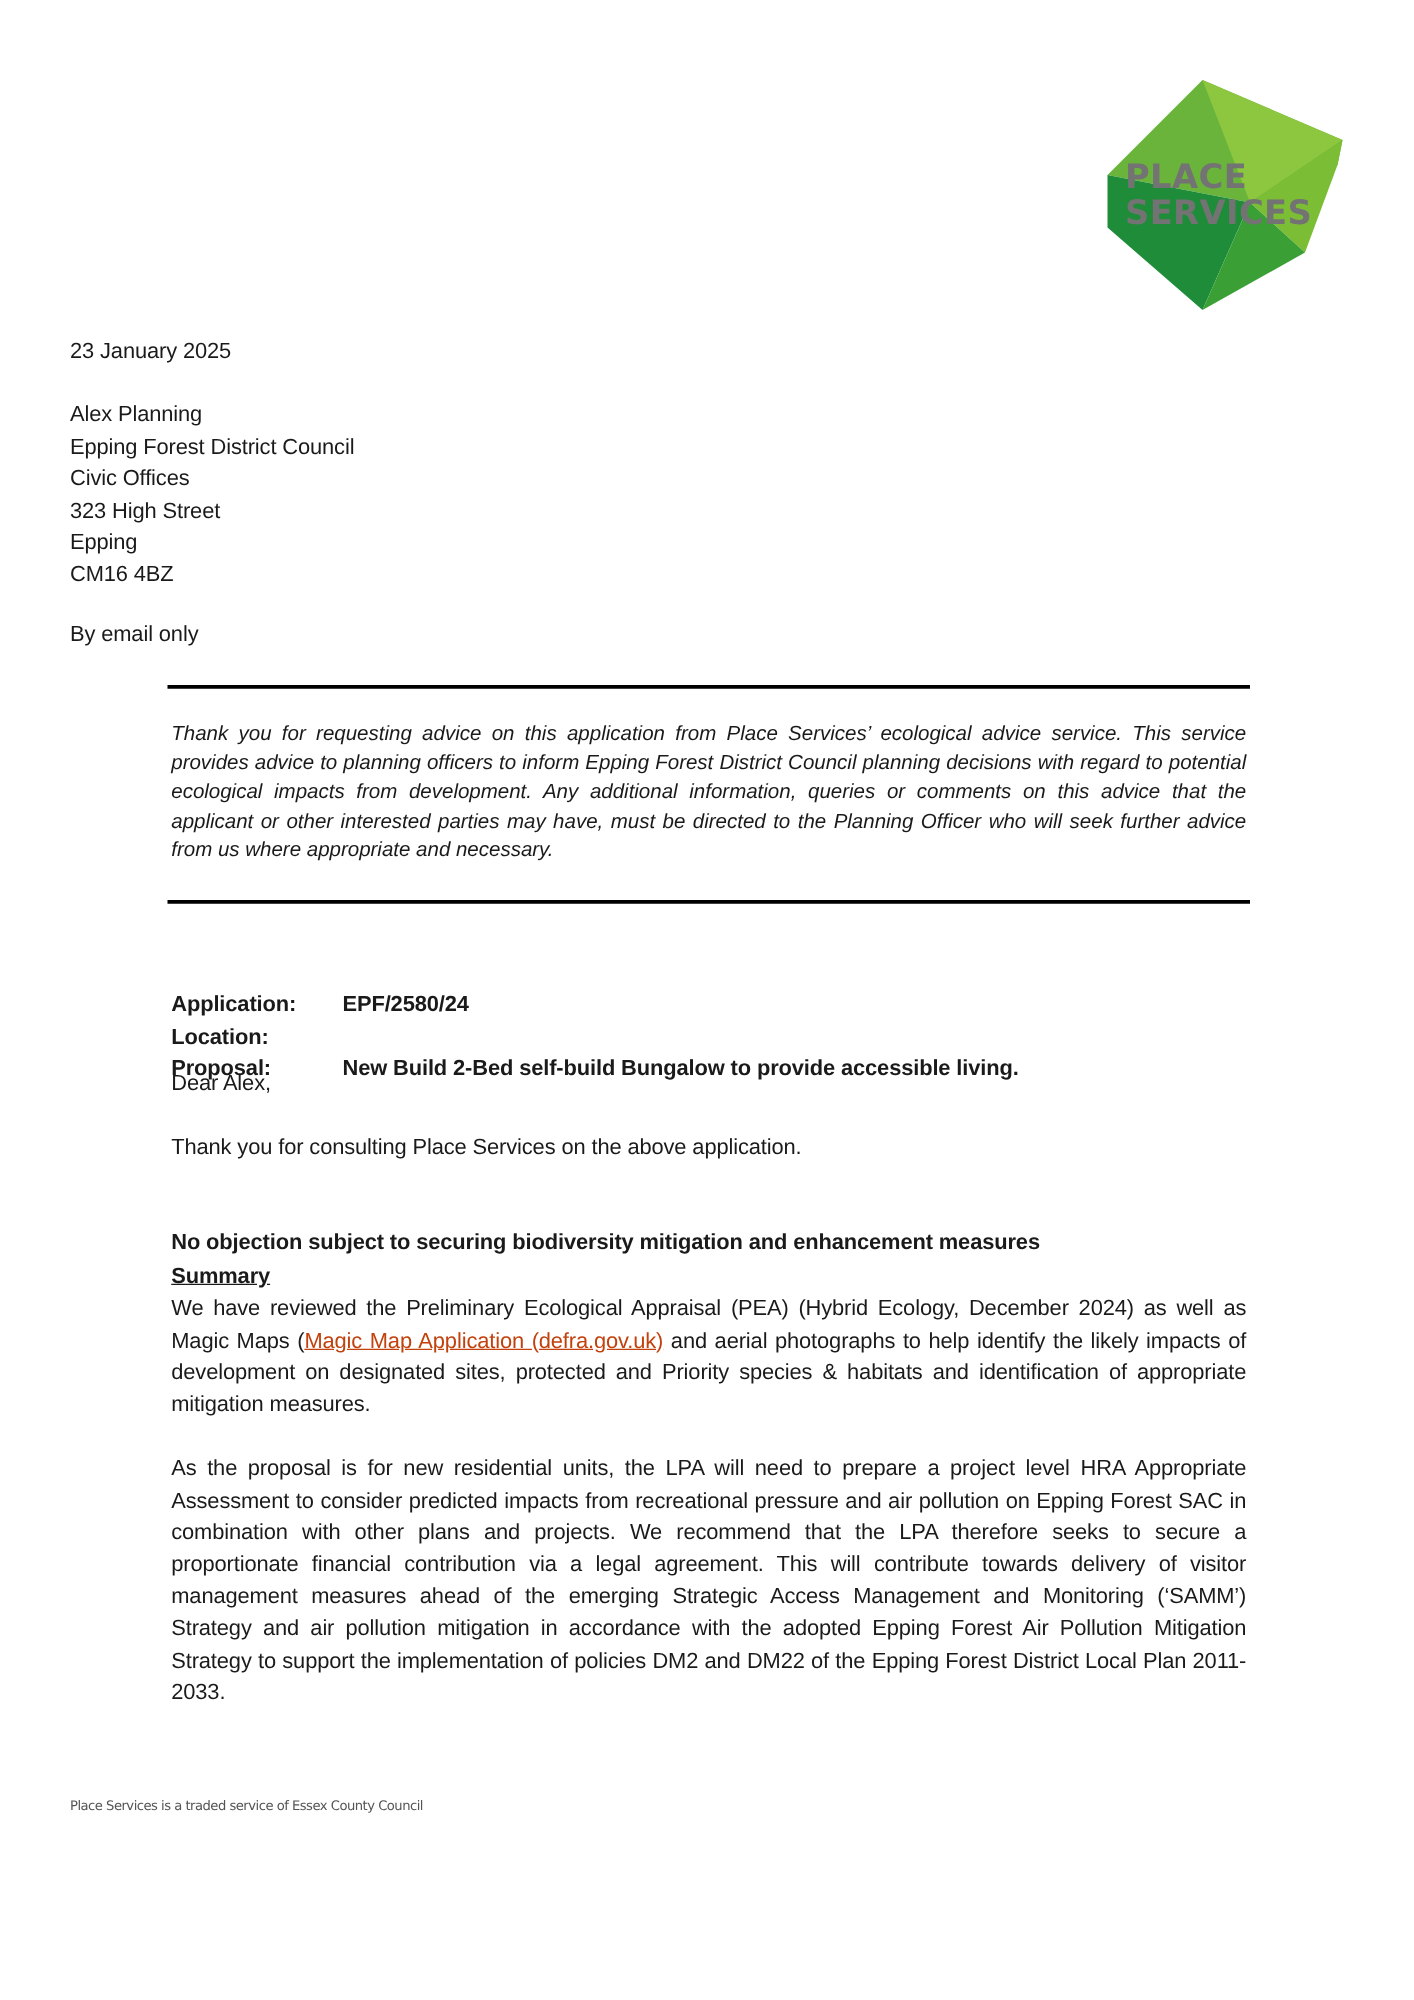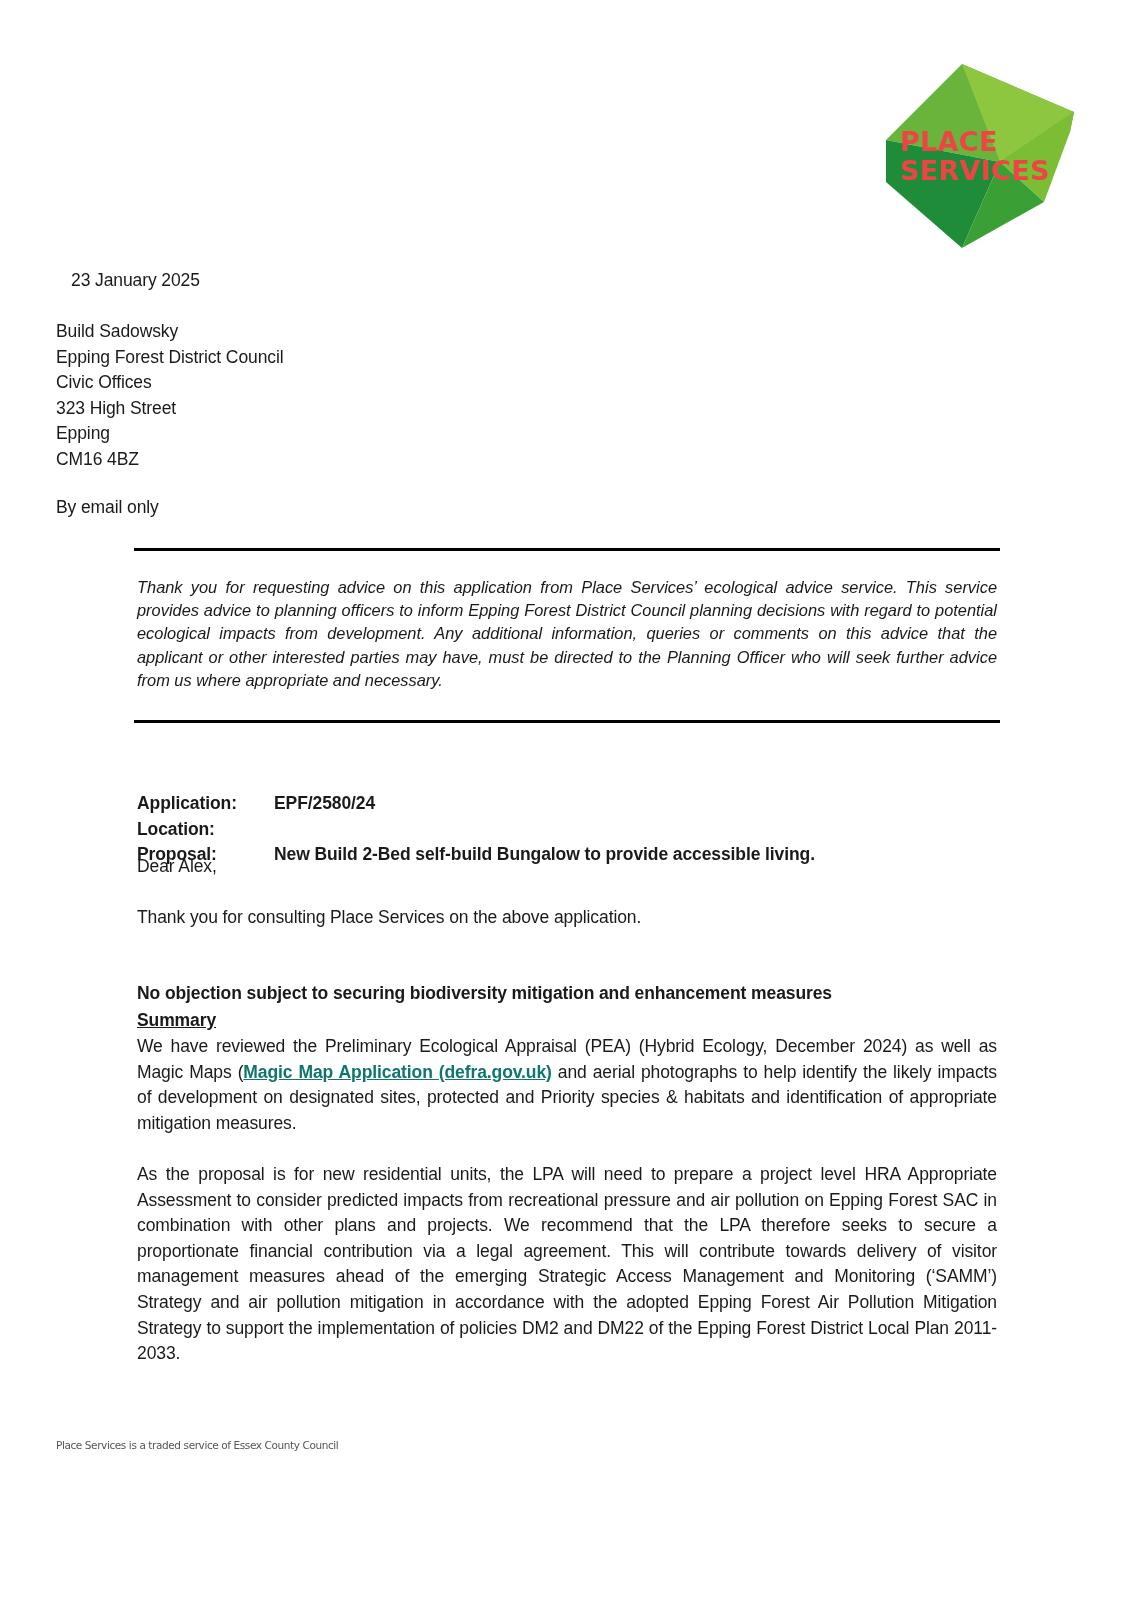--- a/index.html
+++ b/index.html
@@ -8,26 +8,26 @@
       font-family: "Liberation Sans", "DejaVu Sans", sans-serif;
       color: #1a1a1a;
     }
     .abs { position: absolute; }
     .txt { font-size: 17.5px; line-height: 25.6px; letter-spacing: -0.1px; }
 
     
     #logo { left: 884px; top: 62px; width: 196px; height: 188px; }
     #logo svg { width: 100%; height: 100%; display: block; }
     .logo-text {
-      position: absolute; left: 16px; color: #ef4444; font-weight: bold;
+      position: absolute; left: 16px; color: #737373; font-weight: bold;
       font-size: 27px; line-height: 30px; letter-spacing: 0.3px;
       font-family: "DejaVu Sans", sans-serif;
     }
 
-    #date { left: 56px; top: 268px; margin-left: 15px; }
+    #date { left: 56px; top: 268px; }
     #address { left: 56px; top: 319px; }
     #address div { height: 25.6px; }
     #delivery { left: 56px; top: 495px; }
 
     .rule { left: 134px; width: 866px; height: 3px; background: #000; }
     #rule-top { top: 548px; }
     #rule-bottom { top: 720px; }
 
     #disclaimer {
       left: 137px; top: 576px; width: 860px;
@@ -40,21 +40,21 @@
     #app-details .label { width: 137px; }
 
     #salutation { left: 137px; top: 854px; }
     #intro { left: 137px; top: 905px; }
     #headline { left: 137px; top: 957px; font-weight: bold; margin-top: 24px; }
 
     #summary-heading { left: 137px; top: 1008px; font-weight: bold; text-decoration: underline; }
     .para { left: 137px; width: 860px; text-align: justify; text-align-last: left; }
     #summary-para { top: 1034px; }
     #hra-para { top: 1162px; }
-    .link { color: #0f766e; text-decoration: underline; font-weight: bold; }
+    .link { color: #c2410c; text-decoration: underline; }
 
     #footer {
       left: 56px; top: 1439px; font-size: 10.5px; color: #555;
       font-family: "DejaVu Sans", sans-serif; letter-spacing: -0.4px;
     }
   </style>
 </head>
 <body>
 
 <div id="logo" class="abs">
@@ -66,21 +66,21 @@
     <polygon points="2,78 116,100 78,186 2,120" fill="#1e8c38"></polygon>
     <polygon points="116,100 160,140 78,186" fill="#3aa036"></polygon>
   </svg>
   <div class="logo-text" style="top:65px;">PLACE</div>
   <div class="logo-text" style="top:94px;">SERVICES</div>
 </div>
 
 <div id="date" class="abs txt">23 January 2025</div>
 
 <div id="address" class="abs txt">
-  <div>Build Sadowsky</div>
+  <div>Alex Planning</div>
   <div>Epping Forest District Council</div>
   <div>Civic Offices</div>
   <div>323 High Street</div>
   <div>Epping</div>
   <div>CM16 4BZ</div>
 </div>
 
 <div id="delivery" class="abs txt">By email only</div>
 
 <div id="rule-top" class="abs rule"></div>

